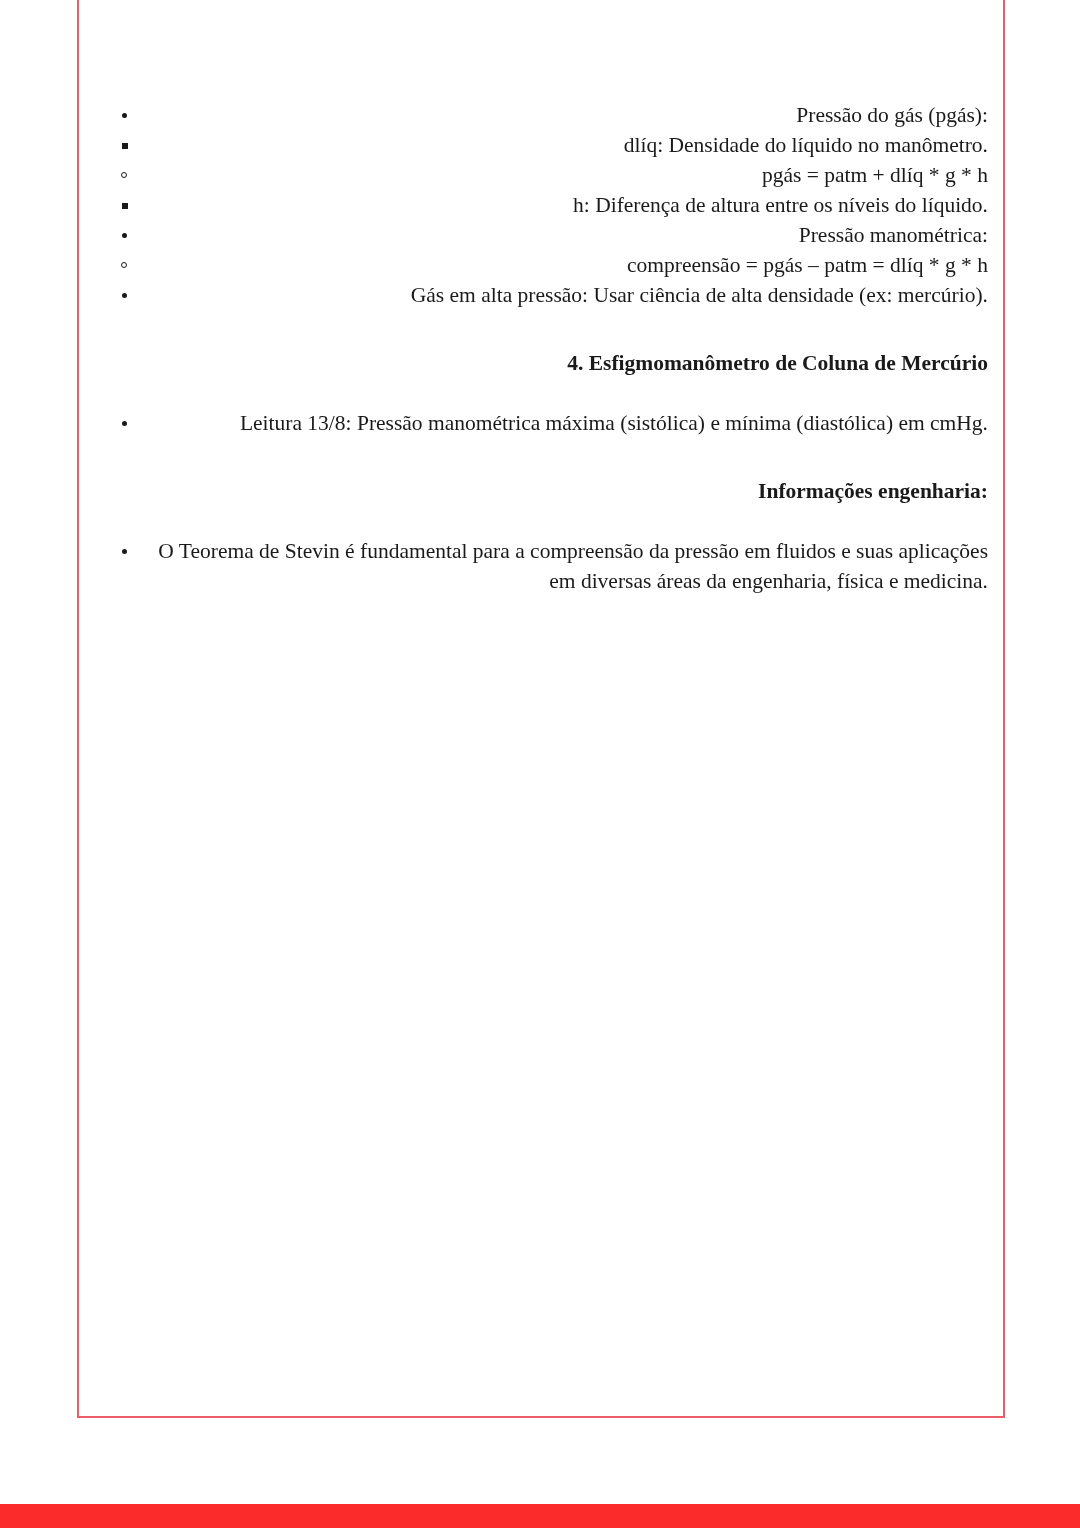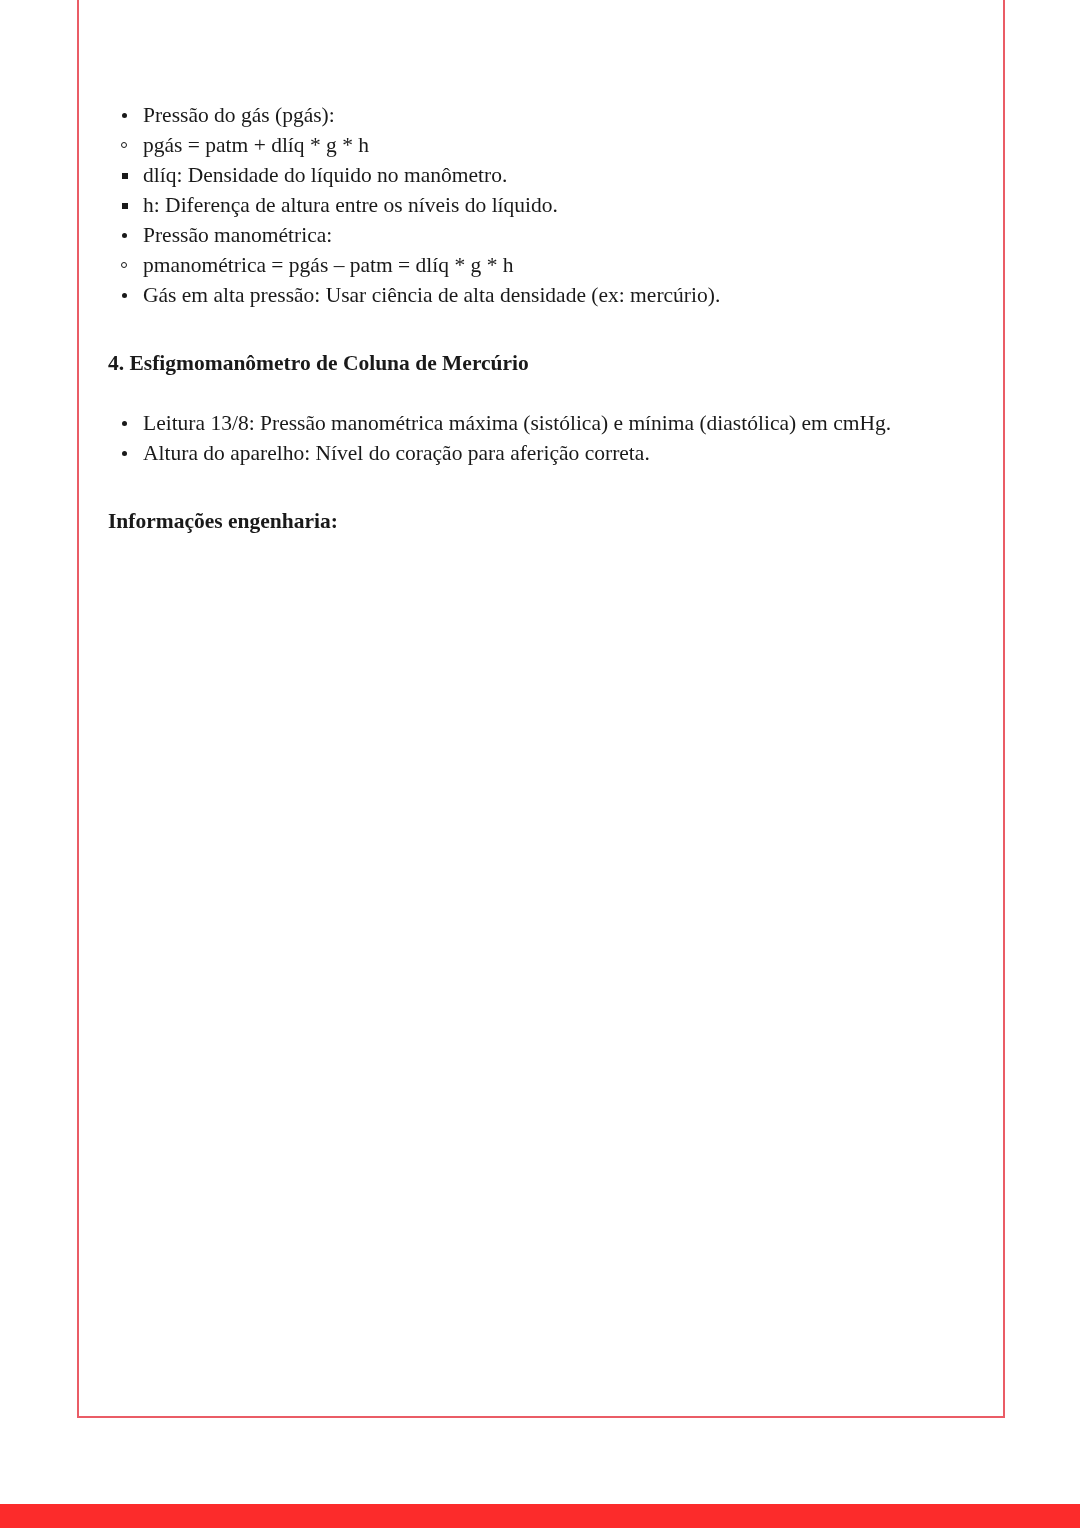--- a/index.html
+++ b/index.html
@@ -14,20 +14,21 @@
     -webkit-font-smoothing: antialiased;
   }
 
   .page {
     position: relative;
     width: 1080px;
     height: 1528px;
     margin: 0 auto;
     background: #ffffff;
     overflow: hidden;
+    text-align: right;
   }
 
   
   .page-frame {
     position: absolute;
     left: 77px;
     top: -40px;
     width: 928px;
     height: 1458px;
     border: 2px solid #ea5c66;
@@ -123,61 +124,61 @@
 <div class="page">
 
   <div class="page-frame"></div>
 
   <div class="content">
 
     <ul class="lvl">
       <li class="item lvl1 indent-1">
         <span class="wrap-text">Pressão do gás (pgás):</span>
       </li>
+      <li class="item lvl3 indent-3">
+        <span class="wrap-text">dlíq: Densidade do líquido no manômetro.</span>
+      </li>
       <li class="item lvl2 indent-2">
         <span class="wrap-text">pgás = patm + dlíq * g * h</span>
-      </li>
-      <li class="item lvl3 indent-3">
-        <span class="wrap-text">dlíq: Densidade do líquido no manômetro.</span>
       </li>
       <li class="item lvl3 indent-3">
         <span class="wrap-text">h: Diferença de altura entre os níveis do líquido.</span>
       </li>
       <li class="item lvl1 indent-1">
         <span class="wrap-text">Pressão manométrica:</span>
       </li>
       <li class="item lvl2 indent-2">
-        <span class="wrap-text">pmanométrica = pgás – patm = dlíq * g * h</span>
+        <span class="wrap-text">compreensão = pgás – patm = dlíq * g * h</span>
       </li>
       <li class="item lvl1 indent-1">
         <span class="wrap-text">Gás em alta pressão: Usar ciência de alta densidade (ex: mercúrio).</span>
       </li>
     </ul>
 
     <div class="gap-before-heading"></div>
 
     <h2 class="section-heading">4. Esfigmomanômetro de Coluna de Mercúrio</h2>
 
     <div class="gap-after-heading"></div>
 
     <ul class="lvl">
       <li class="item lvl1 indent-1">
         <span class="wrap-text">Leitura 13/8: Pressão manométrica máxima (sistólica) e mínima (diastólica) em cmHg.</span>
       </li>
-      <li class="item lvl1 indent-1">
-        <span class="wrap-text">Altura do aparelho: Nível do coração para aferição correta.</span>
-      </li>
     </ul>
 
     <div class="gap-before-heading"></div>
 
     <h2 class="section-heading">Informações engenharia:</h2>
 
     <div class="gap-after-heading"></div>
 
     <ul class="lvl">
+      <li class="item lvl1 indent-1">
+        <span class="wrap-text">O Teorema de Stevin é fundamental para a compreensão da pressão em fluidos e suas aplicações em diversas áreas da engenharia, física e medicina.</span>
+      </li>
     </ul>
 
   </div>
 
   <div class="bottom-bar"></div>
 
 </div>
 
 </body></html>

